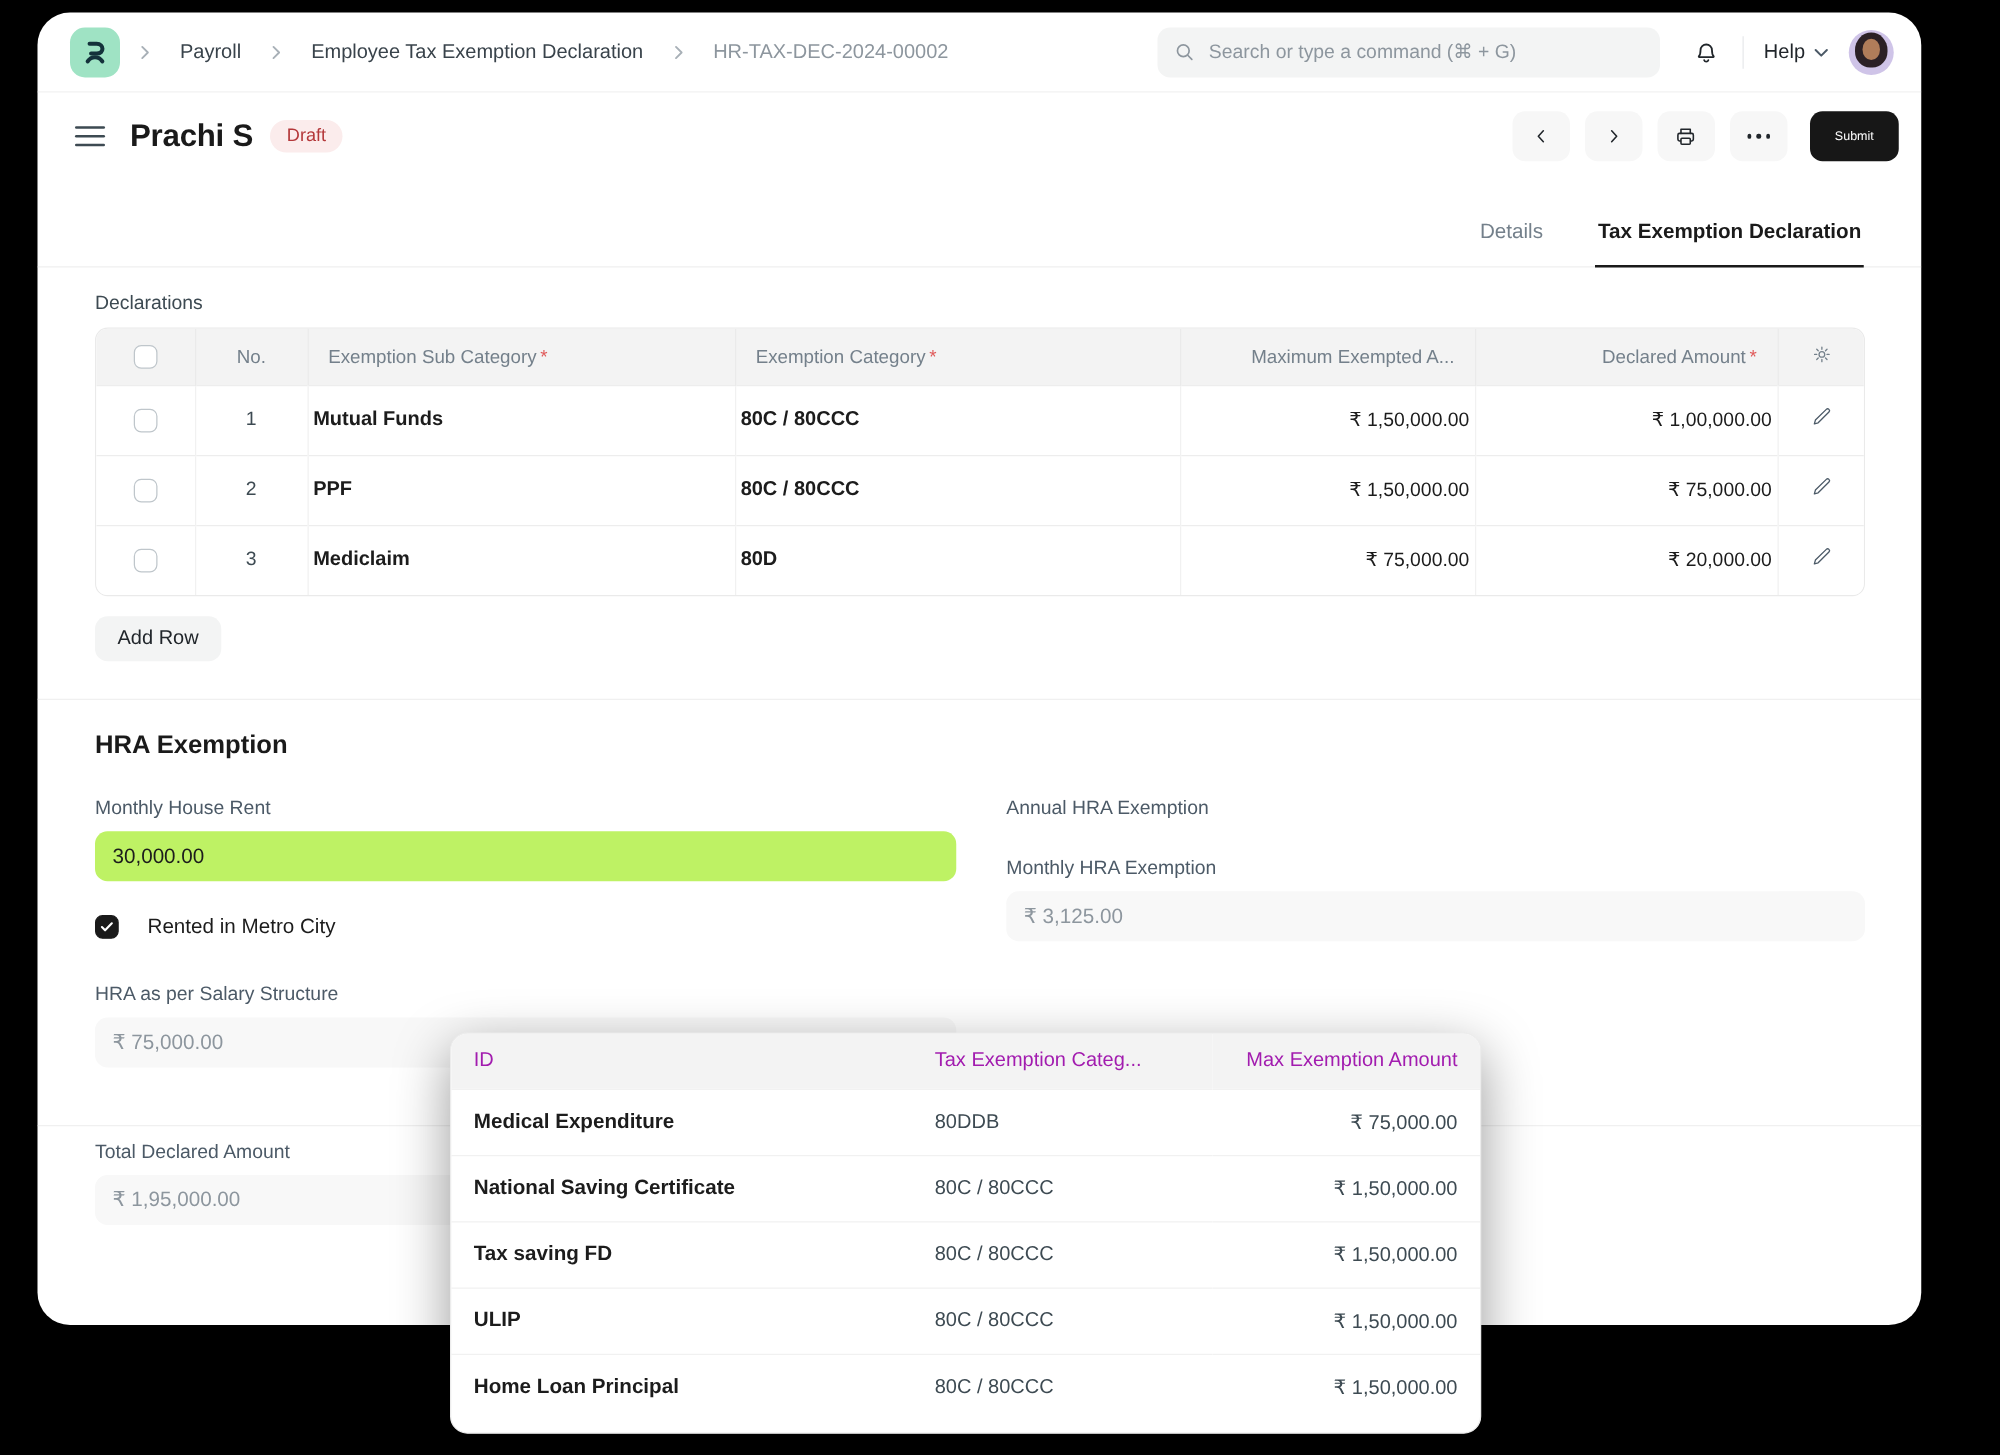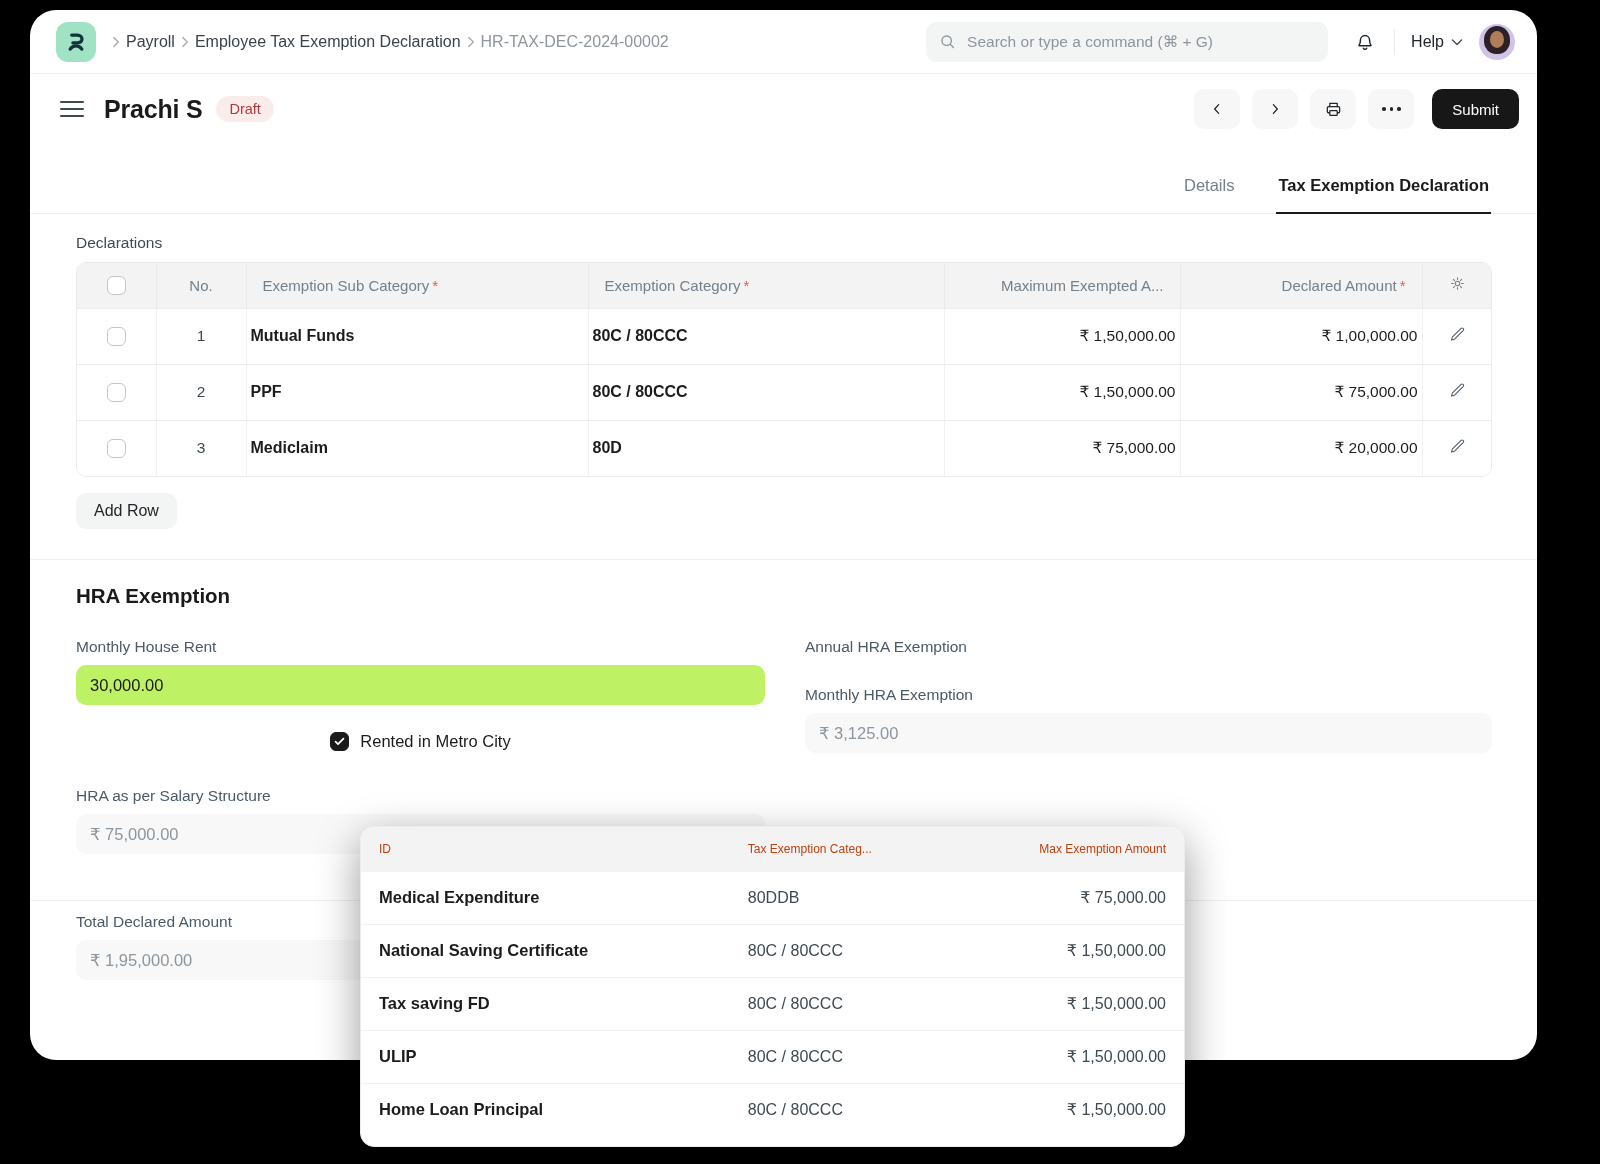--- a/index.html
+++ b/index.html
@@ -15,21 +15,21 @@
   
   .app-card {
     position:absolute; left:30px; top:10px;
     width:1507px; height:1050px;
     background:#fff; border-radius:26px; overflow:hidden;
   }
 
   
   .navbar { height:64px; display:flex; align-items:center; padding:0 22px 0 26px; border-bottom:1px solid #F2F2F2; }
   .logo { width:40px; height:40px; border-radius:12px; background:#9FE3C4; display:flex; align-items:center; justify-content:center; cursor:pointer; flex:0 0 auto; }
-  .breadcrumb { display:flex; align-items:center; gap:6px; margin-left:16px; font-size:16px; color:#39434B; }
+  .breadcrumb { display:flex; align-items:center; gap:24px; margin-left:16px; font-size:16px; color:#39434B; }
   .crumb { cursor:pointer; white-space:nowrap; }
   .crumb.last { color:#8D969E; }
   .sep { display:flex; align-items:center; }
 
   .search { margin-left:auto; width:402px; height:40px; background:#F3F4F4; border-radius:10px; display:flex; align-items:center; padding:0 13px; gap:9px; flex:0 0 auto; }
   .search input { border:none; background:transparent; outline:none; font-size:15.5px; color:#4C5A67; width:100%; font-family:inherit; }
   .search input::placeholder { color:#8D969E; opacity:1; }
 
   .nav-right { display:flex; align-items:center; margin-left:24px; gap:16px; }
   .bell-btn { background:none; border:none; padding:2px; display:flex; cursor:pointer; }
@@ -42,21 +42,21 @@
   
   .page-header { height:70px; display:flex; align-items:center; padding:0 18px 0 30px; }
   .hamburger { width:24px; display:flex; flex-direction:column; gap:5px; cursor:pointer; background:none; border:none; padding:0; }
   .hamburger i { display:block; height:2px; background:#3D4A52; border-radius:2px; }
   .page-title { font-size:25px; font-weight:700; color:#1A1A1A; margin-left:20px; letter-spacing:-0.2px; }
   .badge { margin-left:14px; background:#FBECEC; color:#B4383A; font-size:14.5px; padding:5px 13px; border-radius:999px; }
   .header-actions { margin-left:auto; display:flex; align-items:center; gap:12px; }
   .icon-btn { width:46px; height:40px; border-radius:10px; background:#F7F7F7; display:flex; align-items:center; justify-content:center; border:none; color:#21262B; cursor:pointer; }
   .dots { display:flex; }
   .dots i { width:3.5px; height:3.5px; border-radius:50%; background:#21262B; display:inline-block; margin:0 2px; }
-  .submit-btn { height:40px; padding:0 20px; border-radius:10px; background:#171717; color:#fff; font-size:15px; font-weight:500; border:none; margin-left:6px; cursor:pointer; }
+  .submit-btn { height:40px; padding:0 20px; border-radius:10px; background:#171717; color:#fff; font-size:10px; font-weight:500; border:none; margin-left:6px; cursor:pointer; }
 
   
   .tabbar { display:flex; gap:40px; padding:0 46px; border-bottom:1px solid #EFEFEF; margin-top:16px;justify-content:flex-end; }
   .tab { font-size:16.5px; color:#74808B; padding:16px 2px 17px; cursor:pointer; }
   .tab.active { color:#1A1A1A; font-weight:700; border-bottom:2px solid #1A1A1A; margin-bottom:-1px; }
 
   
   .content { padding:0 45px 0 46px; }
   .section-label { margin-top:20px; font-size:15.5px; color:#3D4A52; }
 
@@ -86,35 +86,35 @@
 
   .form-grid { display:flex; gap:40px; }
   .form-col { width:689px; }
   .form-col.right { width:687px; }
   .field-label { margin-top:30px; font-size:15.5px; color:#4C5A67; }
   .field-label.tight { margin-top:36px; }
   .field-label.mid { margin-top:30px; }
   .field-input { margin-top:9px; width:100%; height:40px; border-radius:10px; border:none; background:#bef264; padding:0 14px; font-size:16.5px; color:#1C1C1C; font-family:inherit; display:block; }
   .field-input.readonly { background:#F8F8F8; color:#8D969E; }
 
-  .checkbox-row { margin-top:27px; display:flex; align-items:center; gap:11px;justify-content:center; }
+  .checkbox-row { margin-top:27px; display:flex; align-items:center; gap:23px; }
   .checkbox-label { font-size:16.5px; color:#1C1C1C; font-weight:500; }
 
   .total-wrap { width:689px; }
 
   
   .popup {
     position:absolute; left:360px; top:826px; width:825px;
     background:#fff; border-radius:14px; overflow:hidden;
     border:1px solid #ECECEC;
     box-shadow:0 14px 44px rgba(0,0,0,0.40);
     padding-bottom:10px; z-index:10;
   }
   table.popup-table { width:100%; border-collapse:collapse; table-layout:fixed; }
-  .popup-table thead th { background:#F3F3F3; height:44px; font-size:12px; color:#c2410c; font-weight:400; text-align:left; padding:0 18px; }
+  .popup-table thead th { background:#F3F3F3; height:44px; font-size:16px; color:#a21caf; font-weight:400; text-align:left; padding:0 18px; }
   .popup-table thead th.p-cat { padding:0; }
   .popup-table thead th.p-amt { text-align:right; }
   .popup-table tbody td { height:53px; border-top:1px solid #F1F1F1; font-size:16px; padding:0 18px; }
   .popup-table tbody tr { cursor:pointer; }
   .popup-table td.p-id { font-weight:700; color:#1C1C1C; font-size:16.5px; }
   .popup-table td.p-cat { color:#3D4A52; padding:0; }
   .popup-table td.p-amt { color:#3D4A52; text-align:right; }
 </style>
 </head>
 <body>

